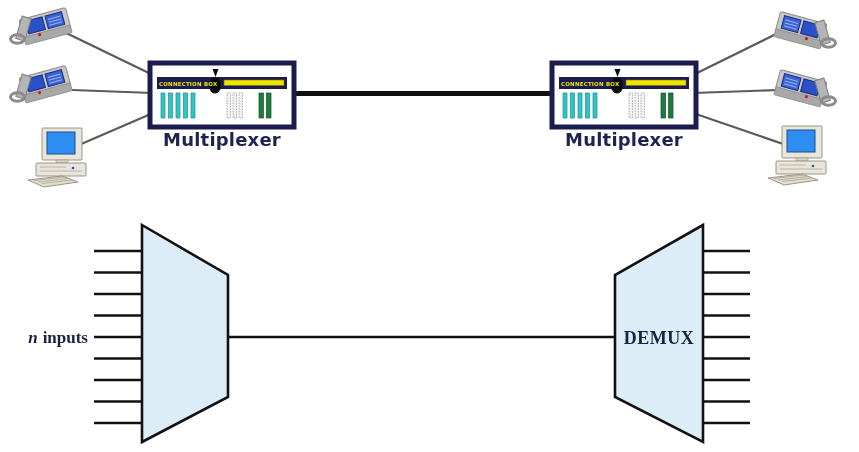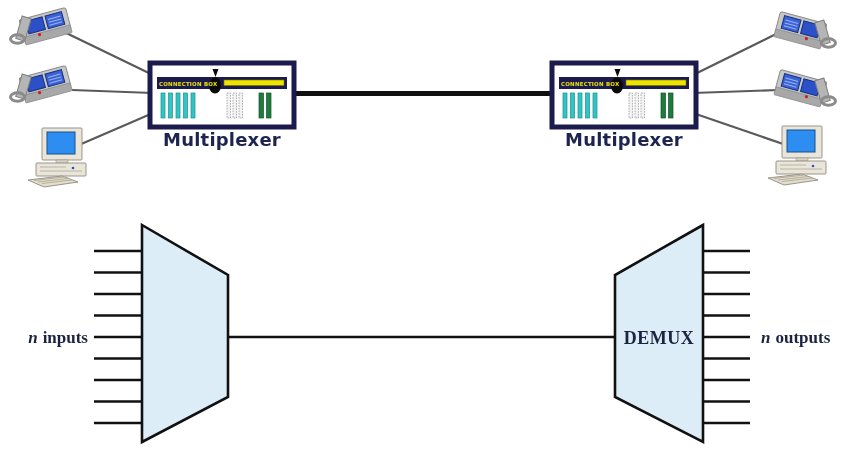--- a/index.html
+++ b/index.html
@@ -155,14 +155,13 @@
       <polygon class="trap" points="703,225 615,275 615,397 703,442"></polygon>
     </g>
   </svg>
 
   <div class="lbl lbl-multiplexer lbl-mux-left">Multiplexer</div>
   <div class="lbl lbl-multiplexer lbl-mux-right">Multiplexer</div>
 
   <div class="lbl lbl-serif lbl-n-inputs"><span class="nsym">n</span><span>inputs</span></div>
 
   <div class="lbl lbl-serif lbl-DEMUX">DEMUX</div>
-  <div class="lbl lbl-serif lbl-n-outputs"><span class="nsym">n</span><span>outputs</span></div>
 </div>
 
 </body></html>

